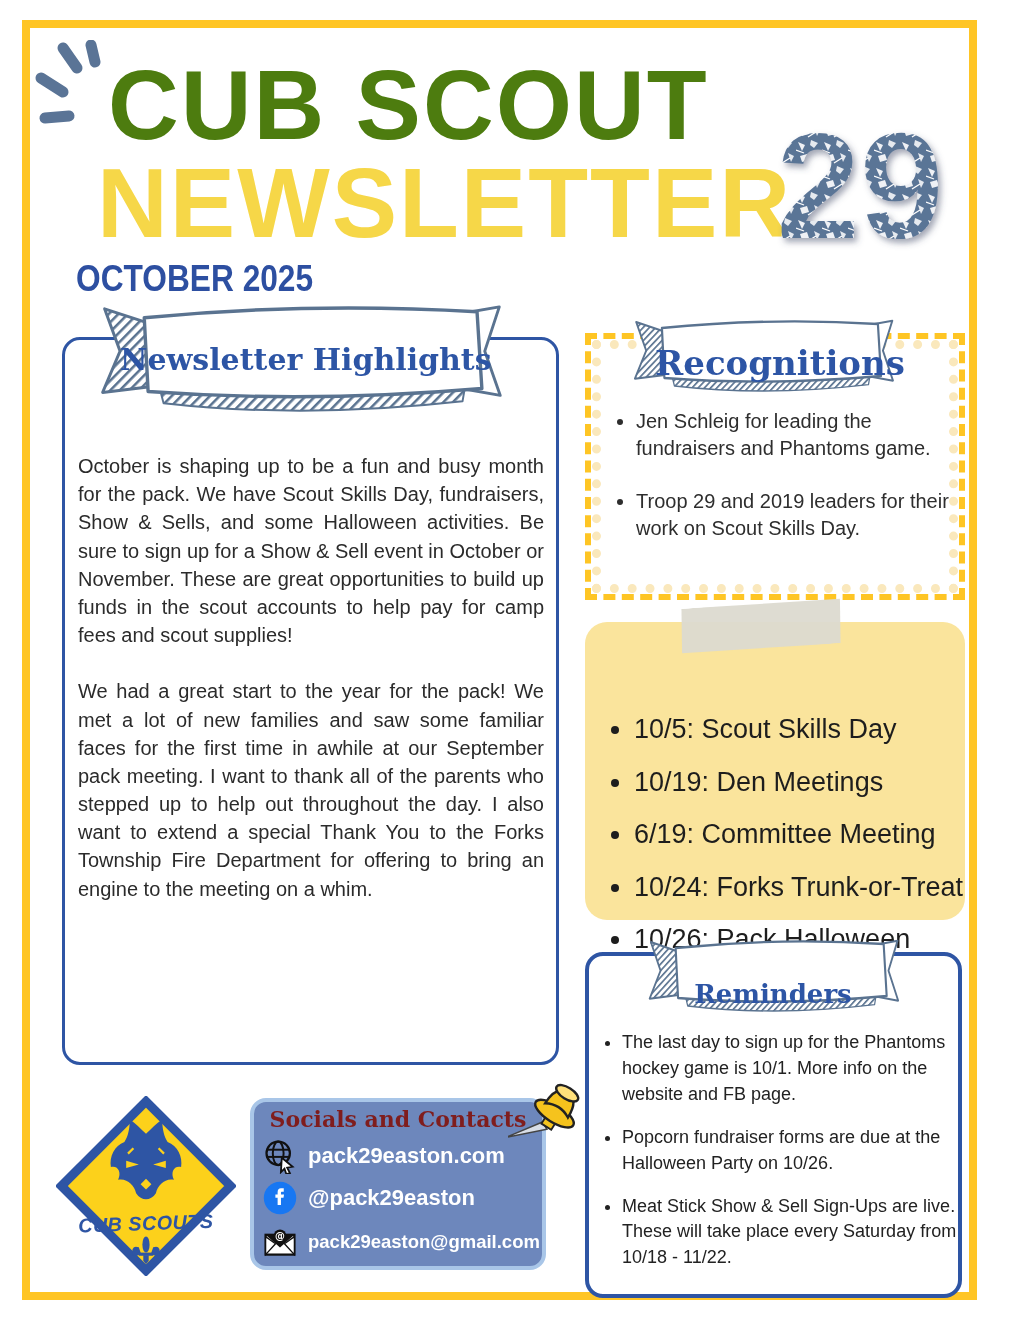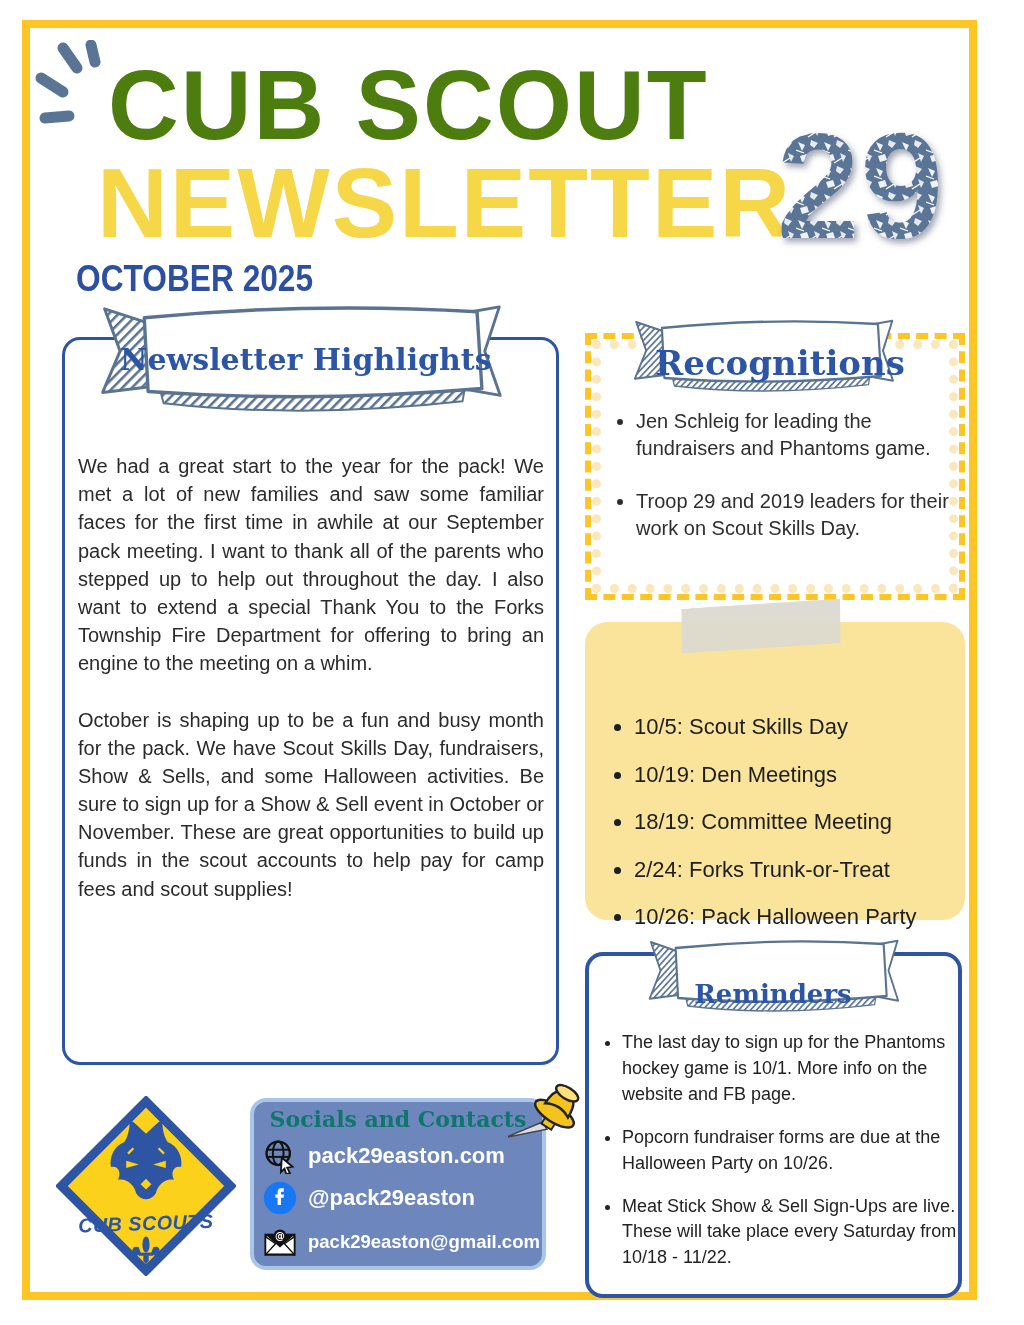--- a/index.html
+++ b/index.html
@@ -50,37 +50,37 @@
   .recog-list li{margin-bottom:26px;}
 
   
   .events-box{position:absolute;left:585px;top:622px;width:380px;height:298px;
               background:#fae49c;border-radius:22px;}
   .tape{position:absolute;left:680px;top:602px;width:162px;height:48px;background:#dcdad0;
         opacity:.95;transform:rotate(-5deg);
         clip-path:polygon(2% 0,100% 8%,98% 100%,0 92%);}
   .events-title{position:absolute;left:624px;top:668px;font-family:"DejaVu Serif",serif;
                 font-weight:bold;font-size:28px;color:#141414;letter-spacing:2px;white-space:nowrap;}
-  .events-list{position:absolute;left:612px;top:714px;width:345px;font-size:22px;color:#1d1d1d;}
+  .events-list{position:absolute;left:612px;top:714px;width:345px;font-size:27px;color:#1d1d1d;}
   .events-list li{margin-bottom:21.5px;}
 
   
   .rem-box{position:absolute;left:585px;top:952px;width:377px;height:346px;
            border:4px solid #2e55a4;border-radius:18px;box-sizing:border-box;background:#fff;}
   .rem-banner{left:643px;top:936px;width:260px;height:80px;}
   .rem-banner-text{left:673px;top:963px;width:200px;font-size:26px;margin-top:16px;}
   .rem-list{position:absolute;left:600px;top:1030px;width:352px;font-size:18px;line-height:1.44;color:#222;}
   .rem-list li{margin-bottom:17px;}
 
   
   .logo{position:absolute;left:56px;top:1096px;width:180px;height:180px;}
   .socials-box{position:absolute;left:250px;top:1098px;width:296px;height:172px;
                background:#6d87bc;border:4px solid #a9c6e8;border-radius:16px;box-sizing:border-box;}
   .socials-title{position:absolute;left:250px;top:1106px;width:296px;text-align:center;
-                 font-family:"DejaVu Serif",serif;font-weight:bold;font-size:22px;color:#0f766e;}
+                 font-family:"DejaVu Serif",serif;font-weight:bold;font-size:22px;color:#7f1d1d;}
   .soc-row{position:absolute;display:flex;align-items:center;gap:10px;color:#fff;font-weight:bold;}
   .soc-row .icon{width:36px;height:36px;flex:0 0 36px;}
   .soc-web{left:262px;top:1138px;font-size:22px;}
   .soc-fb{left:262px;top:1180px;font-size:22px;}
   .soc-mail{left:262px;top:1224px;font-size:18.5px;}
   .pushpin{position:absolute;left:508px;top:1068px;width:96px;height:96px;}
 </style>
 </head>
 <body>
 
@@ -126,22 +126,22 @@
 
   <div class="left-box"></div>
   <svg class="ribbon hl-banner" viewBox="0 0 430 120" preserveAspectRatio="none">
     <path class="rb-tail" d="M368,16 L421,7 L406,52 L422,97 L370,88 Z"></path>
     <path class="rb-fold" d="M60,24 L13,9 L29,52 L11,94 L62,88 Z"></path>
     <path class="rb-shadow" d="M70,90 Q225,108 386,86 L383,103 Q220,121 74,105 Z"></path>
     <path class="rb-main" d="M54,18 Q225,2 398,12 L403,90 Q225,105 58,93 Z"></path>
   </svg>
   <div class="banner-text hl-banner-text">Newsletter Highlights</div>
   <div class="hl-body">
+    <p>October is shaping up to be a fun and busy month for the pack. We have Scout Skills Day, fundraisers, Show &amp; Sells, and some Halloween activities. Be sure to sign up for a Show &amp; Sell event in October or November. These are great opportunities to build up funds in the scout accounts to help pay for camp fees and scout supplies!</p>
     <p>We had a great start to the year for the pack! We met a lot of new families and saw some familiar faces for the first time in awhile at our September pack meeting. I want to thank all of the parents who stepped up to help out throughout the day. I also want to extend a special Thank You to the Forks Township Fire Department for offering to bring an engine to the meeting on a whim.</p>
-    <p>October is shaping up to be a fun and busy month for the pack. We have Scout Skills Day, fundraisers, Show &amp; Sells, and some Halloween activities. Be sure to sign up for a Show &amp; Sell event in October or November. These are great opportunities to build up funds in the scout accounts to help pay for camp fees and scout supplies!</p>
   </div>
 
   <div class="recog-box">
     <div class="recog-dots"></div>
   </div>
   <svg class="ribbon recog-banner" viewBox="0 0 430 120" preserveAspectRatio="none">
     <path class="rb-tail" d="M368,16 L421,7 L406,52 L422,97 L370,88 Z"></path>
     <path class="rb-fold" d="M60,24 L13,9 L29,52 L11,94 L62,88 Z"></path>
     <path class="rb-shadow" d="M70,90 Q225,108 386,86 L383,103 Q220,121 74,105 Z"></path>
     <path class="rb-main" d="M54,18 Q225,2 398,12 L403,90 Q225,105 58,93 Z"></path>
@@ -150,22 +150,22 @@
   <ul class="bullets recog-list">
     <li>Jen Schleig for leading the fundraisers and Phantoms game.</li>
     <li>Troop 29 and 2019 leaders for their work on Scout Skills Day.</li>
   </ul>
 
   <div class="events-box"></div>
   <div class="tape"></div>
   <ul class="bullets events-list">
     <li>10/5: Scout Skills Day</li>
     <li>10/19: Den Meetings</li>
-    <li>18/19: Committee Meeting</li>
-    <li>2/24: Forks Trunk-or-Treat</li>
+    <li>6/19: Committee Meeting</li>
+    <li>10/24: Forks Trunk-or-Treat</li>
     <li>10/26: Pack Halloween Party</li>
   </ul>
 
   <div class="rem-box"></div>
   <svg class="ribbon rem-banner" viewBox="0 0 430 120" preserveAspectRatio="none">
     <path class="rb-tail" d="M368,16 L421,7 L406,52 L422,97 L370,88 Z"></path>
     <path class="rb-fold" d="M60,24 L13,9 L29,52 L11,94 L62,88 Z"></path>
     <path class="rb-shadow" d="M70,90 Q225,108 386,86 L383,103 Q220,121 74,105 Z"></path>
     <path class="rb-main" d="M54,18 Q225,2 398,12 L403,90 Q225,105 58,93 Z"></path>
   </svg>

